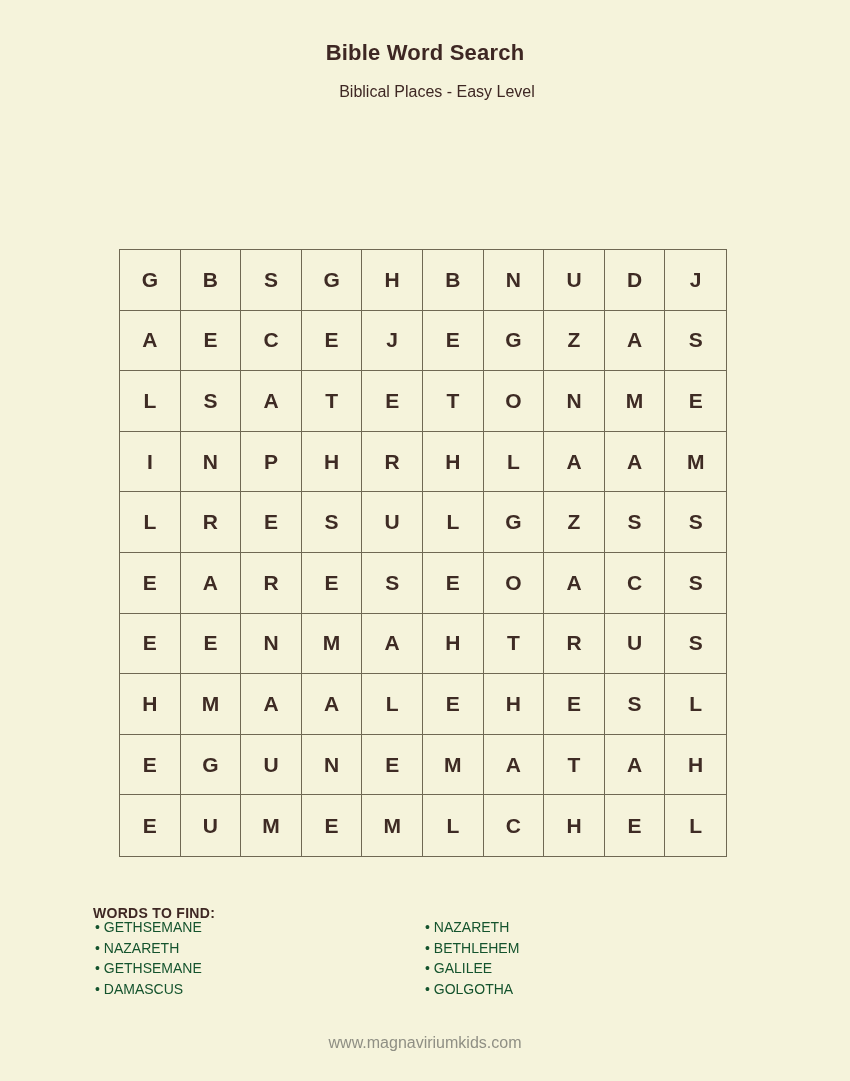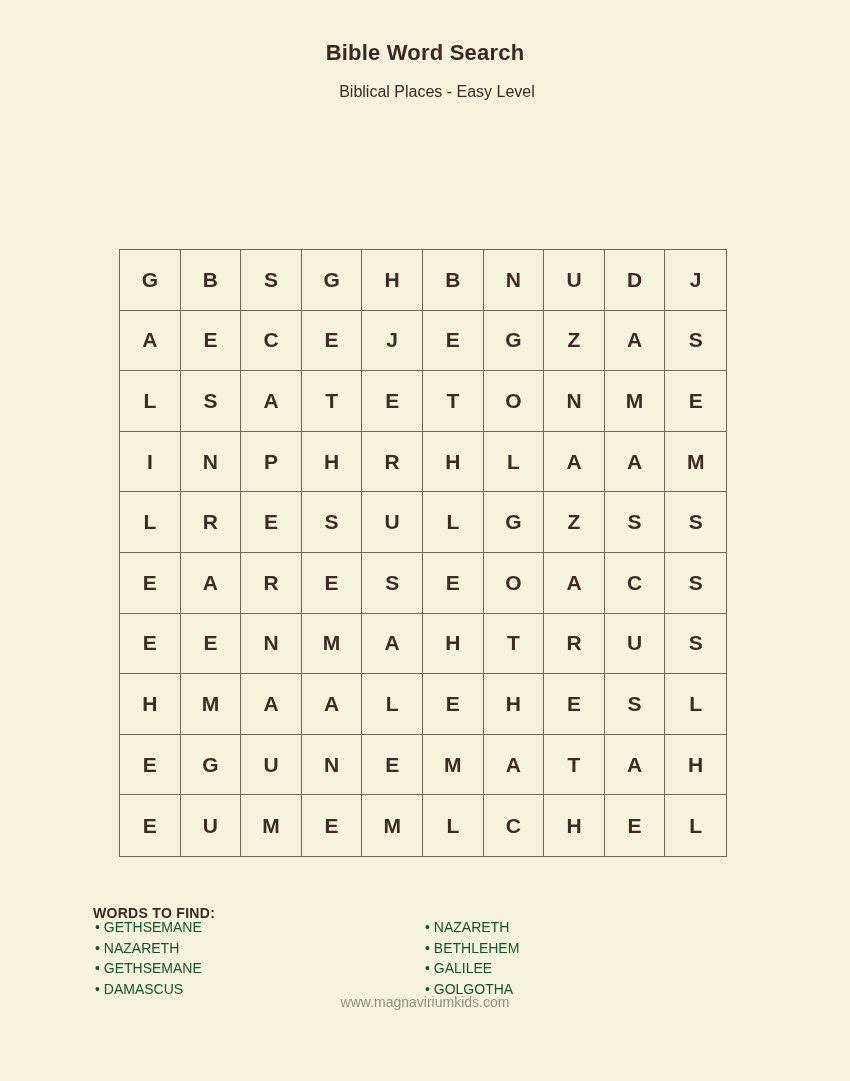--- a/index.html
+++ b/index.html
@@ -50,23 +50,23 @@
   }
   .word-col {
     position: absolute; top: 917px;
     font-size: 14px;
     color: #14532d;
   }
   .word-col.c1 { left: 95px; }
   .word-col.c2 { left: 425px; }
   .word-item { height: 20.5px; line-height: 20.5px; }
   .footer {
-    position: absolute; top: 994px; left: 0; width: 100%;
+    position: absolute; top: 1034px; left: 0; width: 100%;
     text-align: center;
-    font-size: 14px;
+    font-size: 16px;
     color: #8f8f84;
   }
 </style>
 </head>
 <body>
 
 <div class="title">Bible Word Search</div>
 <div class="subtitle">Biblical Places - Easy Level</div>
 
 <div class="grid">

